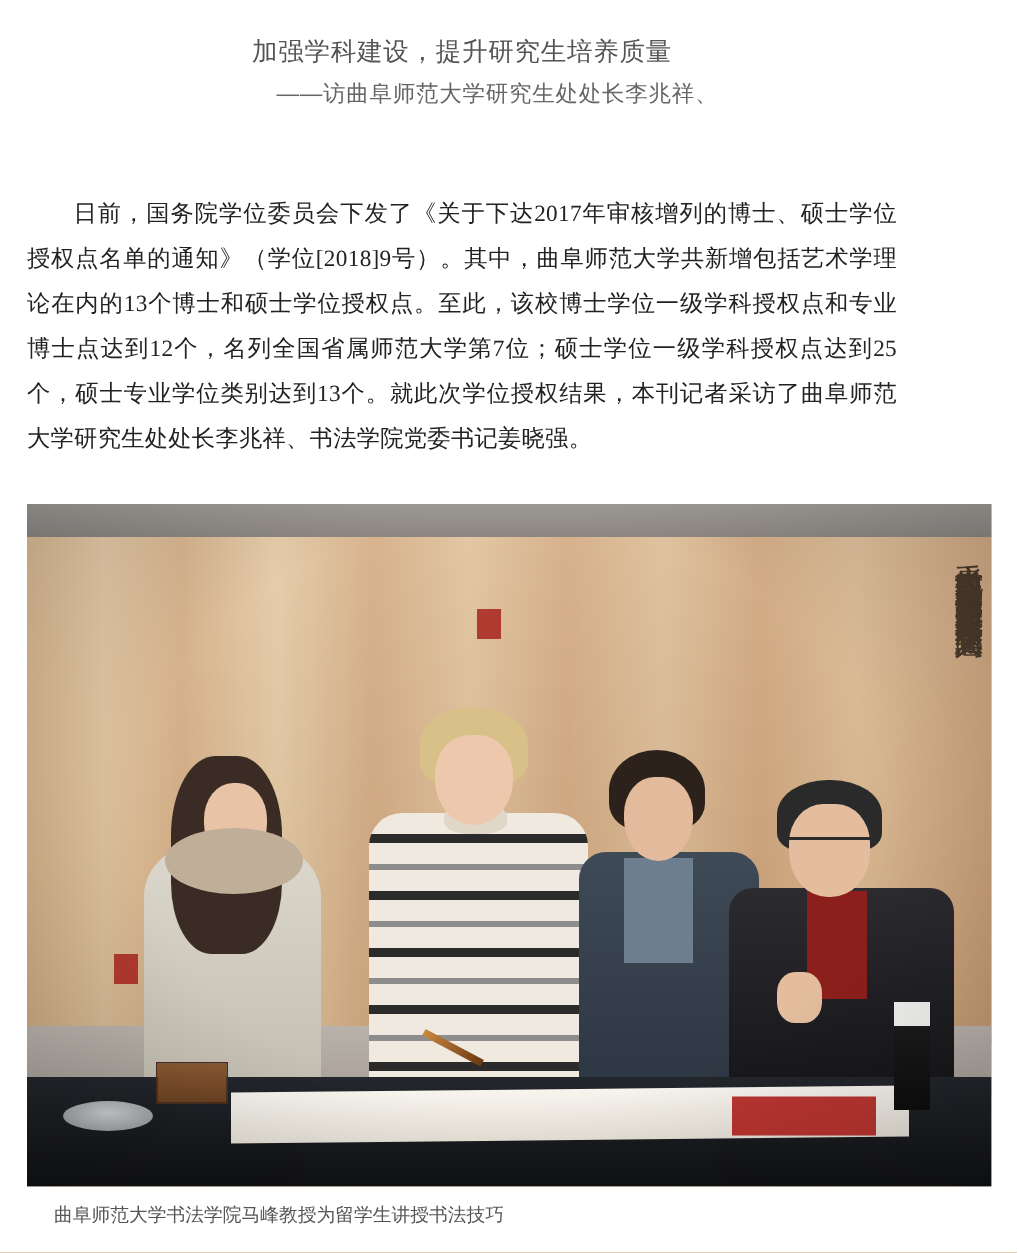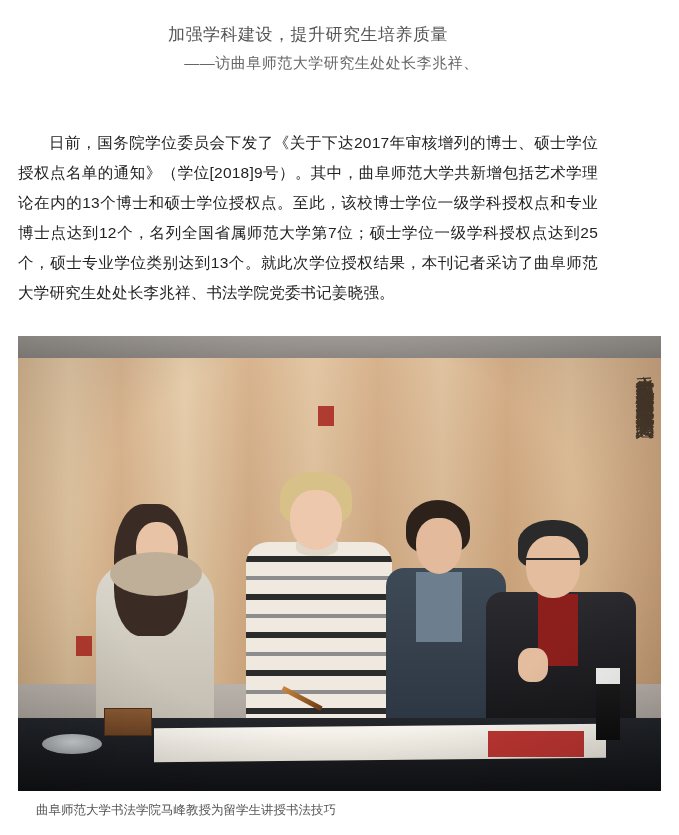--- a/index.html
+++ b/index.html
@@ -44,20 +44,21 @@
     letter-spacing: 0.5px;
   }
   .body-copy {
     margin: 52px 18px 0 18px;
     font-size: 15.5px;
     line-height: 30px;
     color: #222222;
     text-align: justify;
     text-indent: 2em;
     letter-spacing: 0.2px;
+    font-family: Liberation Serif, serif;
   }
   .figure {
     margin: 28px 18px 0 18px;
     width: 643px;
   }
   .photo {
     position: relative;
     width: 643px;
     height: 455px;
     overflow: hidden;

